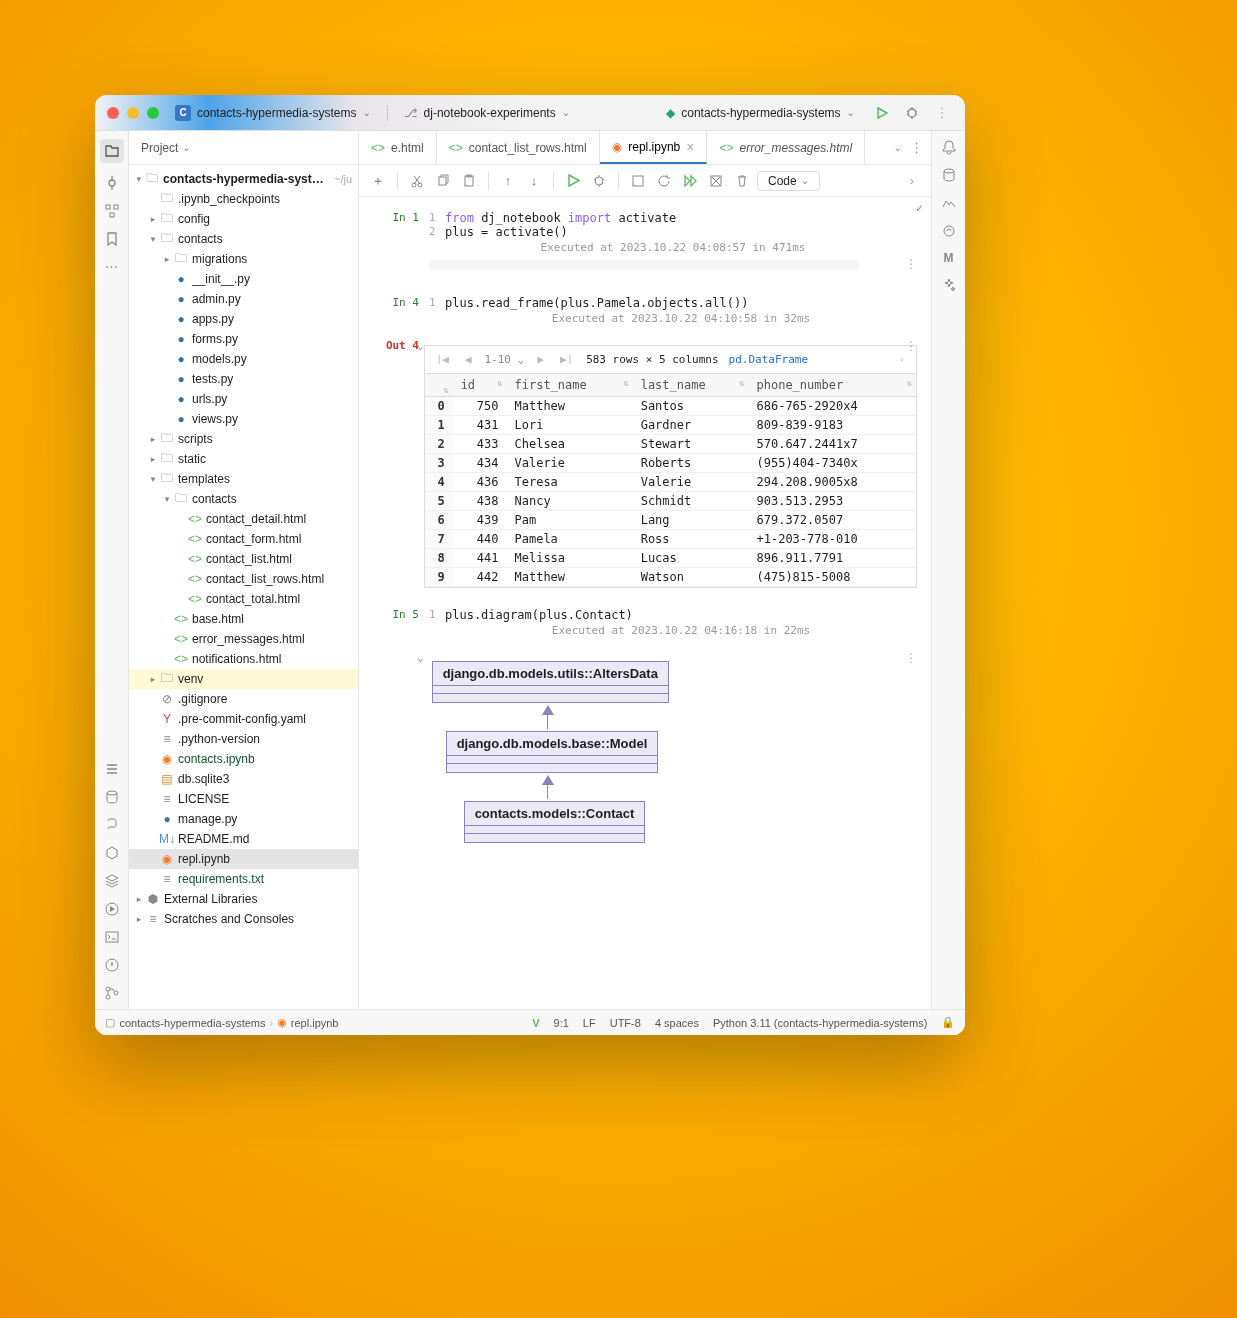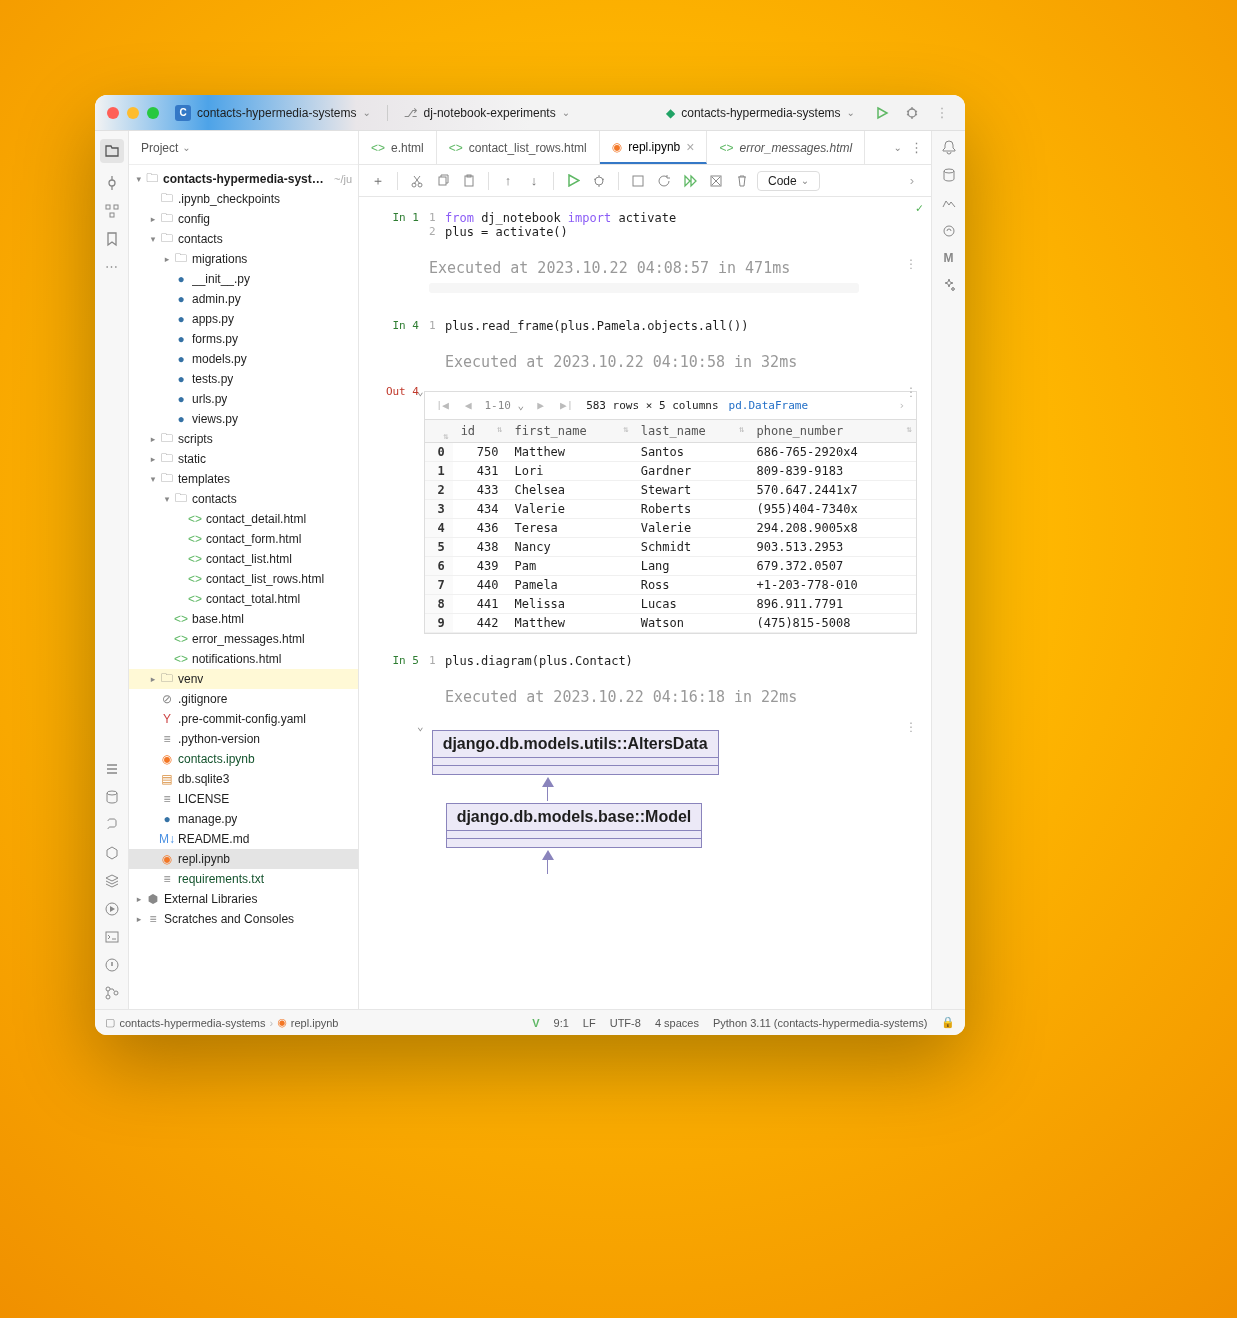--- a/index.html
+++ b/index.html
@@ -74,43 +74,43 @@
 .tab.active { border-bottom: 2px solid #3478c6; color: #000; }
 .tab .close { color: #aaa; font-size: 14px; }
 .tabs .more { margin-left: auto; display: flex; align-items: center; padding: 0 8px; gap: 8px; color: #888; }
 .toolbar { height: 32px; display: flex; align-items: center; padding: 0 8px; gap: 4px; border-bottom: 1px solid #e6e6e6; }
 .tb-sep { width: 1px; height: 18px; background: #e0e0e0; margin: 0 4px; }
 .tb-sel { padding: 2px 10px; border: 1px solid #ddd; border-radius: 4px; font-size: 12px; display: flex; align-items: center; gap: 4px; }
 .nb { flex: 1; overflow: auto; padding: 10px 0 40px 0; font-family: 'SF Mono', Menlo, Consolas, monospace; font-size: 12px; position: relative; }
 .chk { position: absolute; right: 8px; top: 4px; color: #4caf50; }
 .cell { display: flex; padding: 4px 14px; position: relative; }
 .cell .prompt { width: 56px; text-align: right; padding-right: 10px; color: #2e7d32; font-size: 11px; white-space: nowrap; }
-.cell .prompt.out { color: #c0392b; }
+.cell .prompt.out { color: #c0392b; font-weight: bold; }
 .cell .ln { width: 16px; text-align: right; color: #aaa; font-size: 11px; padding-right: 10px; }
 .cell .body { flex: 1; }
 .code-line { display: flex; }
 .kw { color: #8b5cf6; }
-.execmeta { font-size: 15px; color: #999; margin-top: 20px; margin-bottom: 6px; }
+.execmeta { font-size: 11px; color: #999; margin-top: 2px; margin-bottom: 6px; text-align: center; }
 .outbar { background: #f6f6f6; height: 10px; border-radius: 3px; margin: 4px 0 18px 0; width: 430px; }
 .ellip { position: absolute; right: 14px; color: #aaa; cursor: pointer; }
 .df-wrap { border: 1px solid #ddd; margin: 6px 0 12px 0; }
 .df-hdr { display: flex; align-items: center; height: 28px; padding: 0 8px; gap: 10px; border-bottom: 1px solid #ddd; font-size: 11px; }
 .df-hdr .pager { color: #888; }
 .pager-btn { color: #bbb; padding: 0 3px; cursor: pointer; }
 .df-type { color: #2470c7; }
 .df-table { width: 100%; border-collapse: collapse; font-size: 12px; }
 .df-table th { background: #f7f7f7; text-align: left; padding: 4px 8px; font-weight: 400; color: #555; border-bottom: 1px solid #ddd; position: relative; }
 .df-table th .sort { position: absolute; right: 4px; color: #bbb; font-size: 9px; }
 .df-table td { padding: 2px 8px; border-bottom: 1px solid #f0f0f0; }
 .df-table td.idx { text-align: right; color: #333; font-weight: 600; background: #fafafa; width: 28px; }
 .df-table td.num { text-align: right; }
 .collapse { color: #888; font-size: 11px; cursor: pointer; margin-left: -12px; }
 .uml { padding: 10px 0 10px 4px; }
 .uml-box { border: 1px solid #8a84bc; background: #ece9f7; display: inline-block; font-family: -apple-system, sans-serif; }
-.uml-box .t { padding: 4px 10px; font-weight: 600; font-size: 16px; border-bottom: 1px solid #8a84bc; }
+.uml-box .t { padding: 4px 10px; font-weight: 600; font-size: 13px; border-bottom: 1px solid #8a84bc; }
 .uml-box .s { height: 8px; border-bottom: 1px solid #8a84bc; }
 .uml-box .s:last-child { border-bottom: none; }
 .uml-arrow { display: flex; flex-direction: column; align-items: center; margin: 2px 0; }
 .uml-arrow .tri { width: 0; height: 0; border-left: 6px solid transparent; border-right: 6px solid transparent; border-bottom: 10px solid #8a84bc; }
 .uml-arrow .line { width: 1px; height: 14px; background: #8a84bc; }
 .statusbar {
   height: 26px; background: #f7f7f7; border-top: 1px solid #e6e6e6;
   display: flex; align-items: center; padding: 0 10px; font-size: 11px; color: #555; gap: 14px;
 }
 .statusbar .crumbs { display: flex; align-items: center; gap: 4px; }
@@ -696,20 +696,25 @@
                 </div>
               <div style="margin-left:18px">
                 <div class="uml-box">
                   <div class="t">django.db.models.base::Model</div><div class="s"></div><div class="s"></div>
                 </div>
               </div>
               <div class="uml-arrow" style="width:240px">
                   <div class="tri"></div>
                   <div class="line"></div>
                 </div>
+              <div style="margin-left:36px">
+                <div class="uml-box">
+                  <div class="t">contacts.models::Contact</div><div class="s"></div><div class="s"></div>
+                </div>
+              </div>
             </div>
           </div>
           <div class="ellip">⋮</div>
         </div>
       </div>
     </div>
 
     <div class="gutter-r">
       <div class="gut-ico">
           <svg width="16" height="16" viewBox="0 0 16 16">

